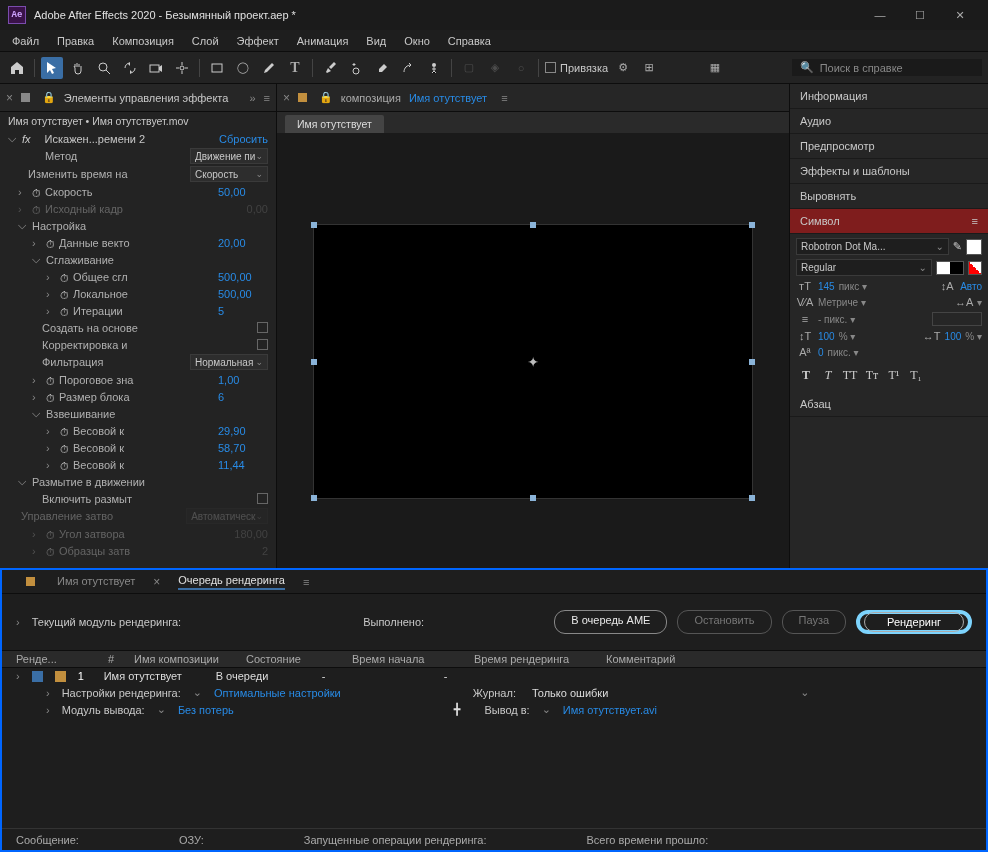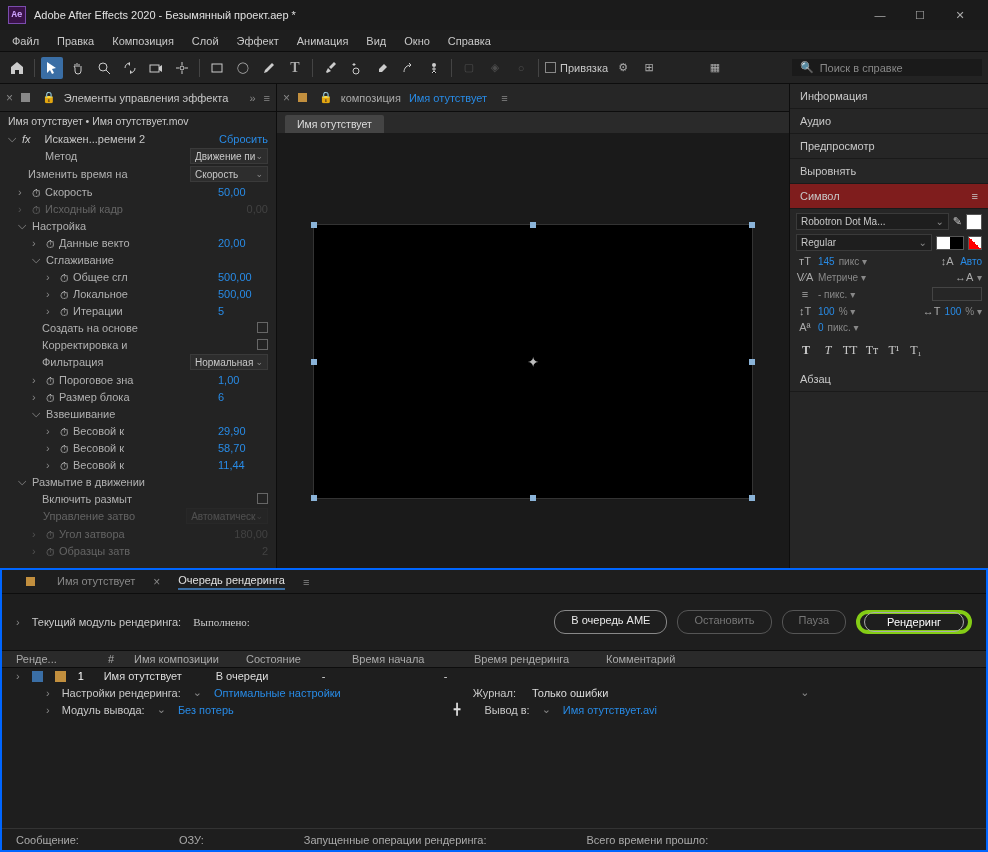--- a/index.html
+++ b/index.html
@@ -56,25 +56,25 @@
 .swatch3 { width:14px; height:14px; border:1px solid #555; background:linear-gradient(45deg,#f00 50%,#fff 50%); }
 .stylebtns { display:flex; gap:2px; padding:4px 0; }
 .stylebtns span { width:20px; height:18px; display:flex; align-items:center; justify-content:center; color:#ccc; font-family:serif; font-size:12px; }
 
 .bottom { position:absolute; left:0; right:0; top:568px; bottom:0; border:2px solid #0066ff; background:#1e1e1e; display:flex; flex-direction:column; }
 .btabs { height:24px; display:flex; align-items:center; padding:0 24px; gap:18px; border-bottom:1px solid #0d0d0d; }
 .btabs .bt { color:#888; font-size:11px; padding-bottom:2px; }
 .btabs .bt.act { color:#e0e0e0; border-bottom:2px solid #3a6ea5; }
 .brow1 { height:56px; display:flex; align-items:center; padding:0 14px; gap:12px; }
 .brow1 .lbl1 { color:#c8c8c8; }
-.brow1 .mid1 { color:#c8c8c8;font-family:Liberation Serif, serif; }
+.brow1 .mid1 { margin-left:170px; color:#c8c8c8; }
 .brow1 .btns { margin-left:auto; display:flex; gap:10px; }
 .pill { border:1px solid #555; border-radius:11px; padding:3px 16px; color:#777; font-size:11px; }
 .pill.on { color:#e8e8e8; border-color:#888; }
-.renderbtn { border:4px solid #84cc16; border-radius:14px; padding:2px 4px; }
+.renderbtn { border:4px solid #7dd3fc; border-radius:14px; padding:2px 4px; }
 .renderbtn .pill { border-color:#aaa; color:#fff; padding:3px 22px; }
 .bhead { height:18px; background:#2a2a2a; display:flex; align-items:center; padding:0 14px; gap:12px; font-size:10px; color:#aaa; border-top:1px solid #0d0d0d; border-bottom:1px solid #0d0d0d; }
 .bhead span:nth-child(1){width:56px}.bhead span:nth-child(2){width:12px}.bhead span:nth-child(3){width:14px}.bhead span:nth-child(4){width:100px}.bhead span:nth-child(5){width:94px}.bhead span:nth-child(6){width:110px}.bhead span:nth-child(7){width:120px}.bhead span:nth-child(8){width:100px}
 .bitemrow { display:flex; align-items:center; padding:2px 14px; gap:12px; font-size:10.5px; }
 .bitemrow .chk { width:11px; height:11px; background:#3a6ea5; }
 .bitemrow .sq { width:11px; height:11px; background:#c28f3e; }
 .bitemrow .num { color:#fff; }
 .bfoot { position:absolute; bottom:0; left:0; right:0; height:22px; border-top:1px solid #333; display:flex; align-items:center; padding:0 14px; gap:40px; font-size:10.5px; color:#aaa; }
 .iconsq { width:9px; height:9px; background:#c28f3e; display:inline-block; margin-right:4px; }
 .smgap { display:inline-block; width:6px;}
@@ -320,21 +320,21 @@
         <span class="val">11,44</span>
       </div>
     <div class="fxrow" style="padding-left:18px">
         <span class="twirl">⌵</span>
         <span class="lbl">Размытие в движении</span>
       </div>
     <div class="fxrow" style="padding-left:42px">
         <span class="lbl">Включить размыт</span>
         <span class="cb"></span>
       </div>
-    <div class="fxrow" style="padding-left:43px;opacity:.45">
+    <div class="fxrow" style="padding-left:21px;opacity:.45">
         <span class="lbl">Управление затво</span>
         <span class="dd" style="opacity:.6">Автоматическ</span>
       </div>
     <div class="fxrow" style="padding-left:32px;opacity:.45">
         <span class="twirl">›</span>
         <span class="stop">⏱</span>
         <span class="lbl">Угол затвора</span>
         <span style="color:#666">180,00</span>
       </div>
     <div class="fxrow" style="padding-left:32px;opacity:.45">
@@ -384,20 +384,21 @@
       <span>▣</span>
       <span>▦</span>
       <span class="dd2">Актив</span>
     </div>
   </div>
 
   <div class="right">
     <div class="racc">Информация</div>
     <div class="racc">Аудио</div>
     <div class="racc">Предпросмотр</div>
+    <div class="racc">Эффекты и шаблоны</div>
     <div class="racc">Выровнять</div>
     <div class="racc head" style="display:flex;justify-content:space-between">
         <span>Символ</span>
         <span>≡</span>
       </div>
     <div class="charpanel">
       <div class="cprow">
           <div class="cpdd">Robotron Dot Ma...</div>
           <span>✎</span>
           <div class="swatch"></div>

